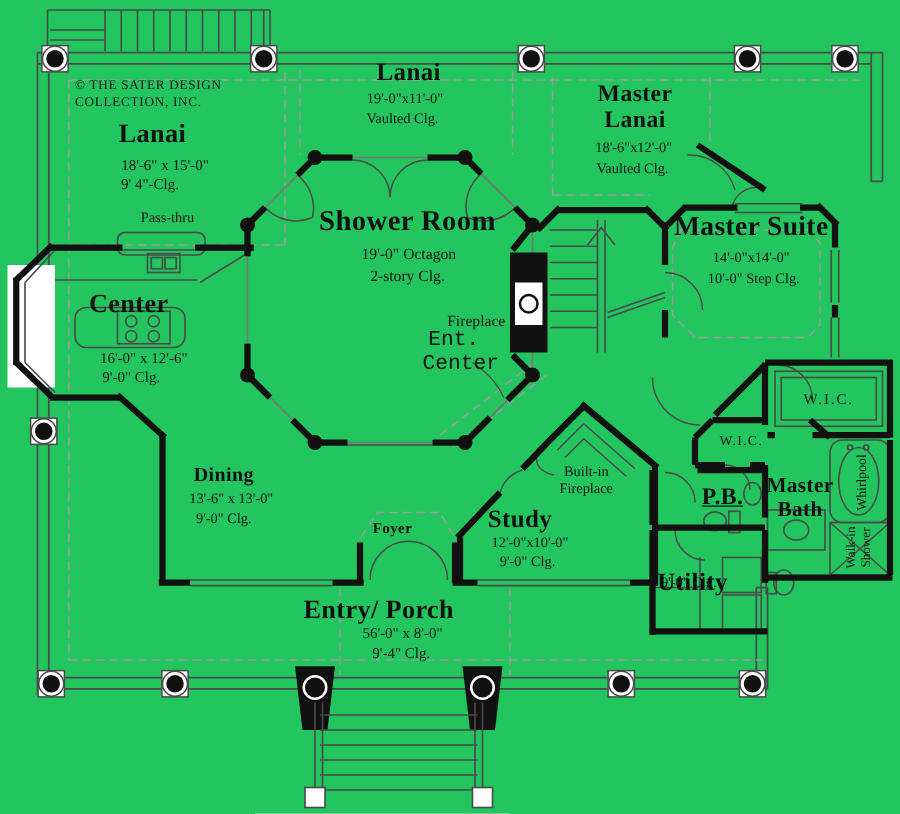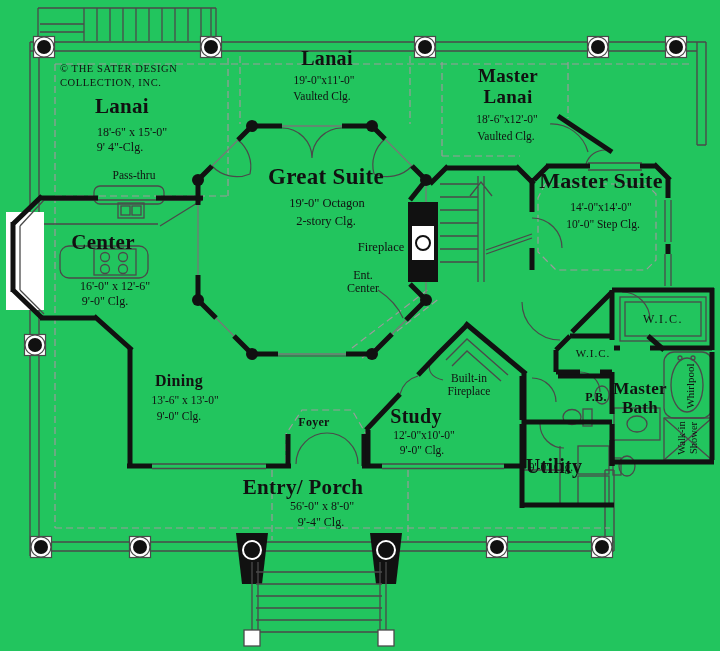--- a/index.html
+++ b/index.html
@@ -259,26 +259,26 @@
   <div class="lbl" style="left:120px;top:148px;font-size:12px;">9' 4"-Clg.</div>
 
   <div class="lbl b" style="left:327px;top:58px;font-size:20px;">Lanai</div>
   <div class="lbl" style="left:324px;top:80px;font-size:11.5px;">19'-0"x11'-0"</div>
   <div class="lbl" style="left:322px;top:96px;font-size:11.5px;">Vaulted Clg.</div>
 
   <div class="lbl b wrap" style="left:508px;top:86px;font-size:19px;width:84px;">Master Lanai</div>
   <div class="lbl" style="left:507px;top:119px;font-size:11.5px;">18'-6"x12'-0"</div>
   <div class="lbl" style="left:506px;top:136px;font-size:11.5px;">Vaulted Clg.</div>
 
-  <div class="lbl b" style="left:326px;top:177px;font-size:23px;">Great Suite</div>
+  <div class="lbl b" style="left:326px;top:177px;font-size:23px;">Shower Room</div>
   <div class="lbl" style="left:327px;top:203px;font-size:12.5px;">19'-0" Octagon</div>
   <div class="lbl" style="left:326px;top:221px;font-size:12.5px;">2-story Clg.</div>
 
-  <div class="lbl" style="left:381px;top:247px;font-size:12.5px;">Fireplace</div>
-  <div class="lbl wrap" style="left:363px;top:282px;font-size:12px;width:50px;">Ent. Center</div>
+  <div class="lbl" style="left:381px;top:257px;font-size:12.5px;">Fireplace</div>
+  <div class="lbl wrap" style="left:363px;top:282px;font-size:17px;width:50px;font-family:Liberation Mono, monospace;">Ent. Center</div>
 
   <div class="lbl b" style="left:601px;top:181px;font-size:22px;">Master Suite</div>
   <div class="lbl" style="left:601px;top:207px;font-size:11.5px;">14'-0"x14'-0"</div>
   <div class="lbl" style="left:603px;top:224px;font-size:11.5px;">10'-0" Step Clg.</div>
 
   <div class="lbl b" style="left:103px;top:243px;font-size:21px;">Center</div>
   <div class="lbl" style="left:115px;top:287px;font-size:12px;">16'-0" x 12'-6"</div>
   <div class="lbl" style="left:105px;top:302px;font-size:12px;">9'-0" Clg.</div>
 
   <div class="lbl" style="left:134px;top:175px;font-size:11.5px;">Pass-thru</div>
@@ -295,21 +295,21 @@
 
   <div class="lbl wrap" style="left:469px;top:385px;font-size:11.5px;width:66px;">Built-in Fireplace</div>
 
   <div class="lbl b" style="left:303px;top:488px;font-size:21px;">Entry/ Porch</div>
   <div class="lbl" style="left:322px;top:507px;font-size:12px;">56'-0" x 8'-0"</div>
   <div class="lbl" style="left:321px;top:523px;font-size:12px;">9'-4" Clg.</div>
 
   <div class="lbl b" style="left:554px;top:466px;font-size:20px;">Utility</div>
   <div class="lbl" style="left:551px;top:467px;font-size:11.5px;">9'-0" Clg.</div>
 
-  <div class="lbl b" style="left:596px;top:398px;font-size:12px;">P.B.</div>
+  <div class="lbl b" style="left:578px;top:398px;font-size:19px;text-decoration:underline;">P.B.</div>
 
   <div class="lbl b wrap" style="left:640px;top:398px;font-size:17px;width:62px;">Master Bath</div>
 
   <div class="lbl" style="left:593px;top:353px;font-size:11px;letter-spacing:1px;">W.I.C.</div>
   <div class="lbl" style="left:663px;top:320px;font-size:12px;letter-spacing:1.5px;">W.I.C.</div>
 
   <div class="lbl vert" style="left:690px;top:386px;font-size:11px;">Whirlpool</div>
   <div class="lbl vert wrap" style="left:688px;top:438px;font-size:10.5px;width:52px;">Walk-in Shower</div>
 
 </div>

